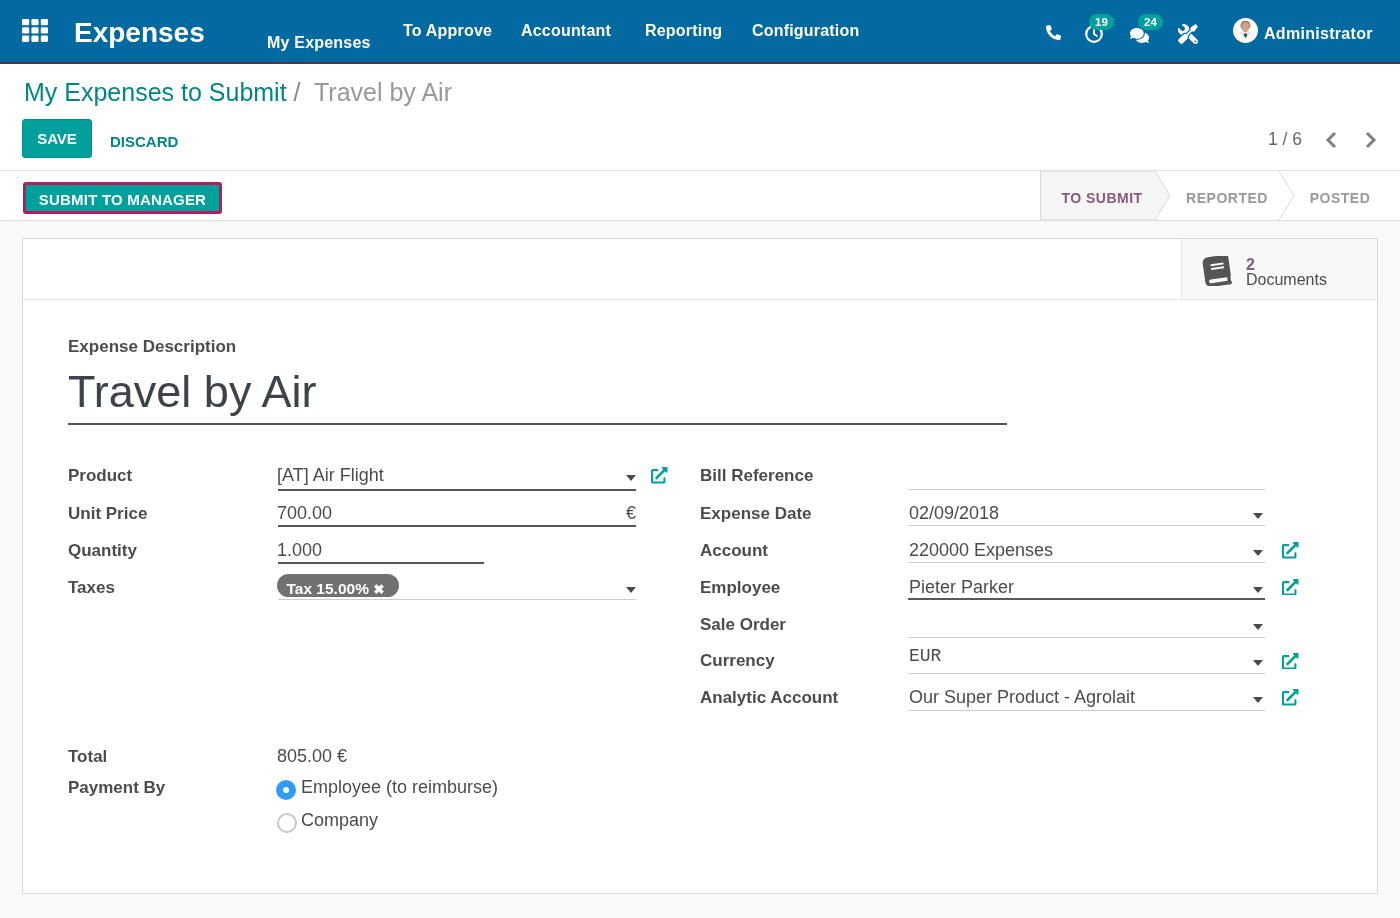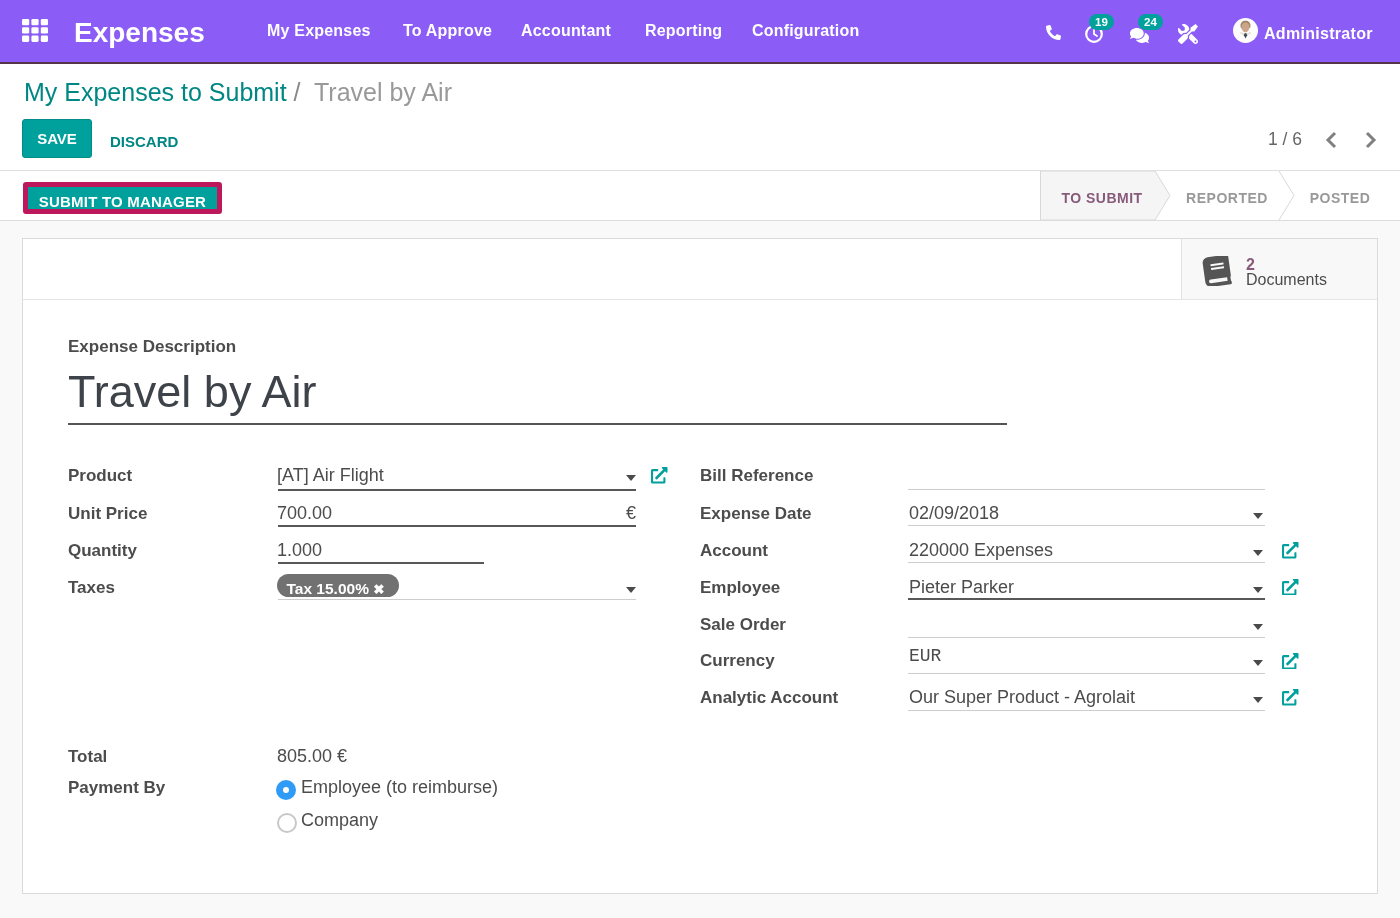--- a/index.html
+++ b/index.html
@@ -2,39 +2,39 @@
 <html><head>
 <meta charset="utf-8">
 <style>
 * { margin:0; padding:0; box-sizing:border-box; }
 html,body { width:1400px; height:918px; }
 body { font-family:"Liberation Sans", sans-serif; color:#4c4c4c; background:#fff; overflow:hidden; }
 #page { position:relative; width:1400px; height:918px; }
 .abs { position:absolute; }
 
 
-#navbar { position:absolute; left:0; top:0; width:1400px; height:64px; background:#8b5cf6; border-bottom:2px solid #553449; }
+#navbar { position:absolute; left:0; top:0; width:1400px; height:64px; background:#0369a1; border-bottom:2px solid #553449; }
 #brand { position:absolute; left:74px; top:17px; font-size:28px; font-weight:700; color:#fff; }
 .menuitem { position:absolute; top:22px; font-size:16px; font-weight:700; color:#fff; letter-spacing:0.2px; }
 #adm { position:absolute; left:1264px; top:25px; font-size:16px; font-weight:700; color:#fff; letter-spacing:0.3px; }
 .badge { position:absolute; background:#00A09D; color:#fff; font-size:11.5px; font-weight:700; border-radius:9px; padding:2px 6px; text-align:center; letter-spacing:0.2px; }
 
 
 #cp { position:absolute; left:0; top:64px; width:1400px; height:107px; background:#fff; border-bottom:1px solid #e0e0e0; }
 #breadcrumb { position:absolute; left:24px; top:78px; font-size:25px; }
 #breadcrumb .bc1 { color:#008784; }
 #breadcrumb .sep { color:#888; }
 #breadcrumb .bc2 { color:#999; }
 #savebtn { position:absolute; left:22px; top:119px; width:70px; height:39px; background:#00A09D; border:1px solid #008d8a; border-radius:3px; color:#fff; font-size:15px; font-weight:700; text-align:center; line-height:37px; }
 #discard { position:absolute; left:110px; top:133px; font-size:15px; font-weight:700; color:#008784; }
 #pager { position:absolute; left:1268px; top:129px; font-size:17.5px; color:#666; }
 
 
 #statusbar { position:absolute; left:0; top:171px; width:1400px; height:50px; background:#fff; border-bottom:1px solid #dcdcdc; }
-#submitbtn { position:absolute; left:23px; top:11px; width:199px; height:32px; background:#00A09D; border:5px solid #be185d; border-radius:3px; color:#fff; font-size:15px; font-weight:700; text-align:center; line-height:30px; letter-spacing:0.2px; }
+#submitbtn { position:absolute; left:23px; top:11px; width:199px; height:32px; background:#00A09D; border:3px solid #be185d; border-radius:3px; color:#fff; font-size:15px; font-weight:700; text-align:center; line-height:30px; letter-spacing:0.2px; }
 
 
 #content { position:absolute; left:0; top:221px; width:1400px; height:697px; background:#f9f9f9; }
 #sheet { position:absolute; left:22px; top:238px; width:1356px; height:656px; background:#fff; border:1px solid #dadada; }
 #docbtn { position:absolute; left:1158px; top:0px; width:196px; height:60px; background:#f8f8f8; border-left:1px solid #e2e2e2; }
 #btnboxline { position:absolute; left:0; top:60px; width:1354px; height:1px; background:#e5e5e5; }
 
 .flabel { position:absolute; font-size:17px; font-weight:700; color:#4c4c4c; }
 .fval { position:absolute; font-size:18px; color:#4c4c4c; }
 .uline-dark { position:absolute; height:2px; background:#585858; }
@@ -63,21 +63,21 @@
           <rect x="18.8" y="0" width="7.2" height="6.3" rx="1.3"></rect>
         <rect x="0" y="8.3" width="7.2" height="6.3" rx="1.3"></rect>
           <rect x="9.4" y="8.3" width="7.2" height="6.3" rx="1.3"></rect>
           <rect x="18.8" y="8.3" width="7.2" height="6.3" rx="1.3"></rect>
         <rect x="0" y="16.6" width="7.2" height="6.3" rx="1.3"></rect>
           <rect x="9.4" y="16.6" width="7.2" height="6.3" rx="1.3"></rect>
           <rect x="18.8" y="16.6" width="7.2" height="6.3" rx="1.3"></rect>
       </g>
     </svg>
     <div id="brand">Expenses</div>
-    <div class="menuitem" style="left:267px;">My Expenses</div>
+    <div class="menuitem" style="left:267px;margin-top:12px;">My Expenses</div>
     <div class="menuitem" style="left:403px;">To Approve</div>
     <div class="menuitem" style="left:521px;">Accountant</div>
     <div class="menuitem" style="left:645px;">Reporting</div>
     <div class="menuitem" style="left:752px;">Configuration</div>
 
     <svg class="abs" style="left:1046px;top:25px;" width="15" height="15" viewBox="0 0 512 512">
         <g transform="translate(512,0) scale(-1,1)">
           <path fill="#fff" d="M493.4 24.6l-104-24c-11.3-2.6-22.9 3.3-27.5 13.9l-48 112c-4.2 9.8-1.4 21.3 6.9 28l60.6 49.6c-36 76.7-98.9 140.5-177.2 177.2l-49.6-60.6c-6.8-8.3-18.2-11.1-28-6.9l-112 48C3.9 366.5-2 378.1.6 389.4l24 104C27.1 504.2 36.7 512 48 512c256.1 0 464-207.5 464-464 0-11.2-7.7-20.9-18.6-23.4z"></path>
         </g>
       </svg>

